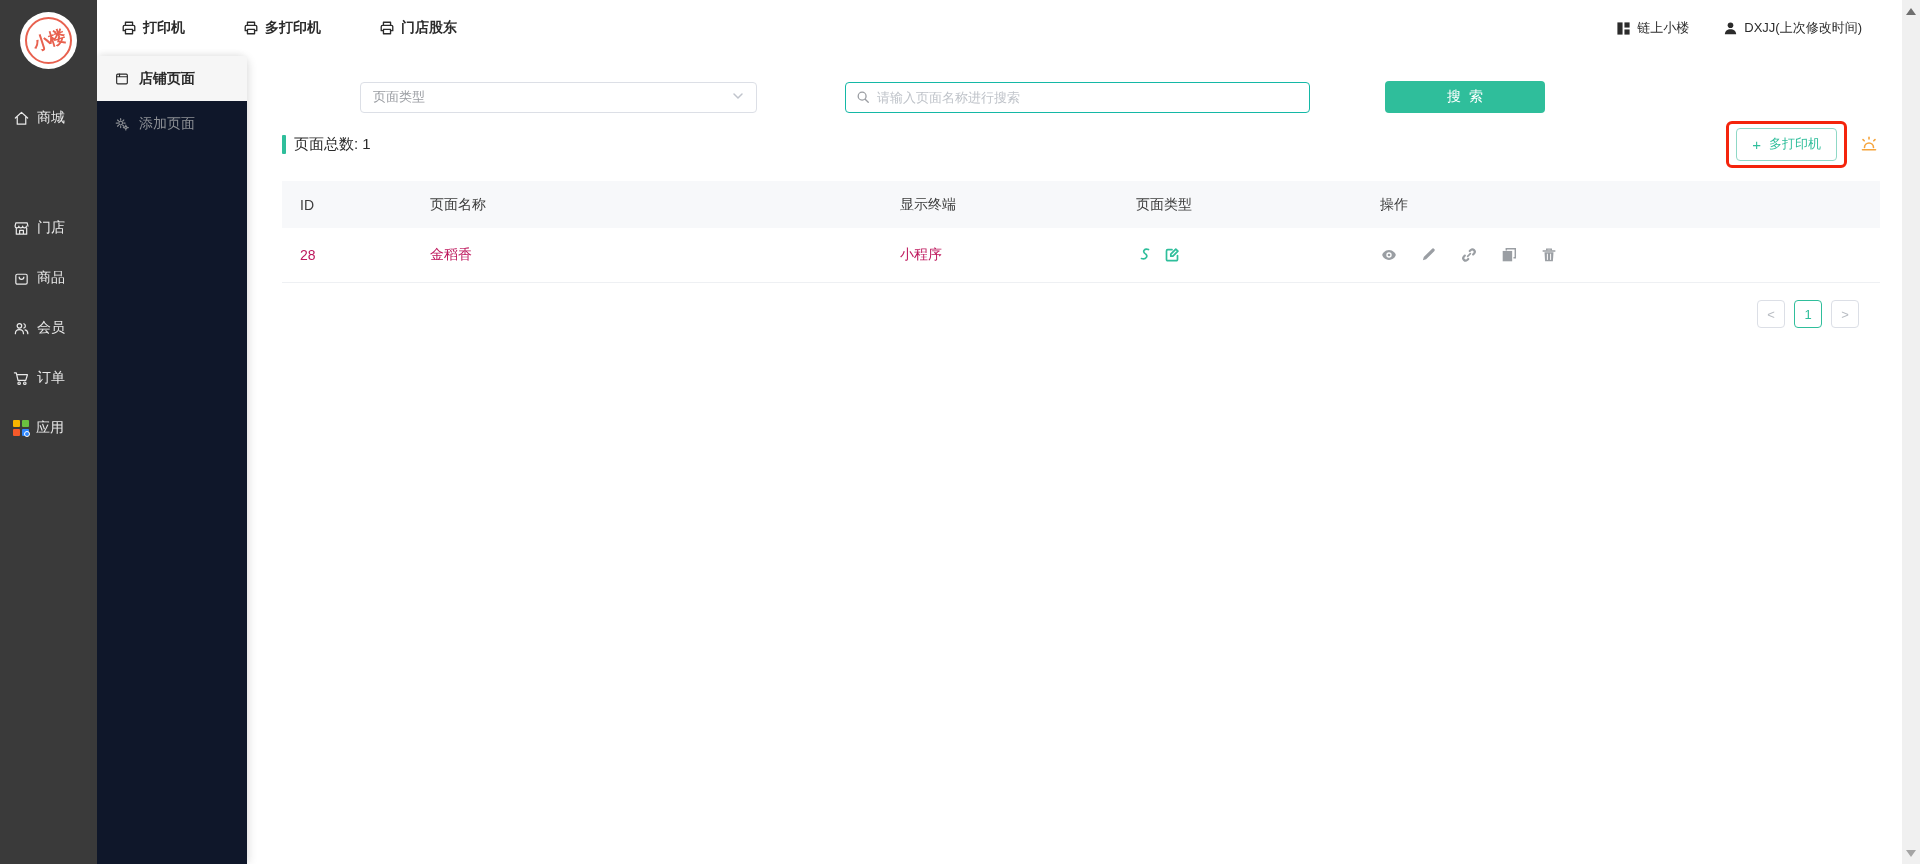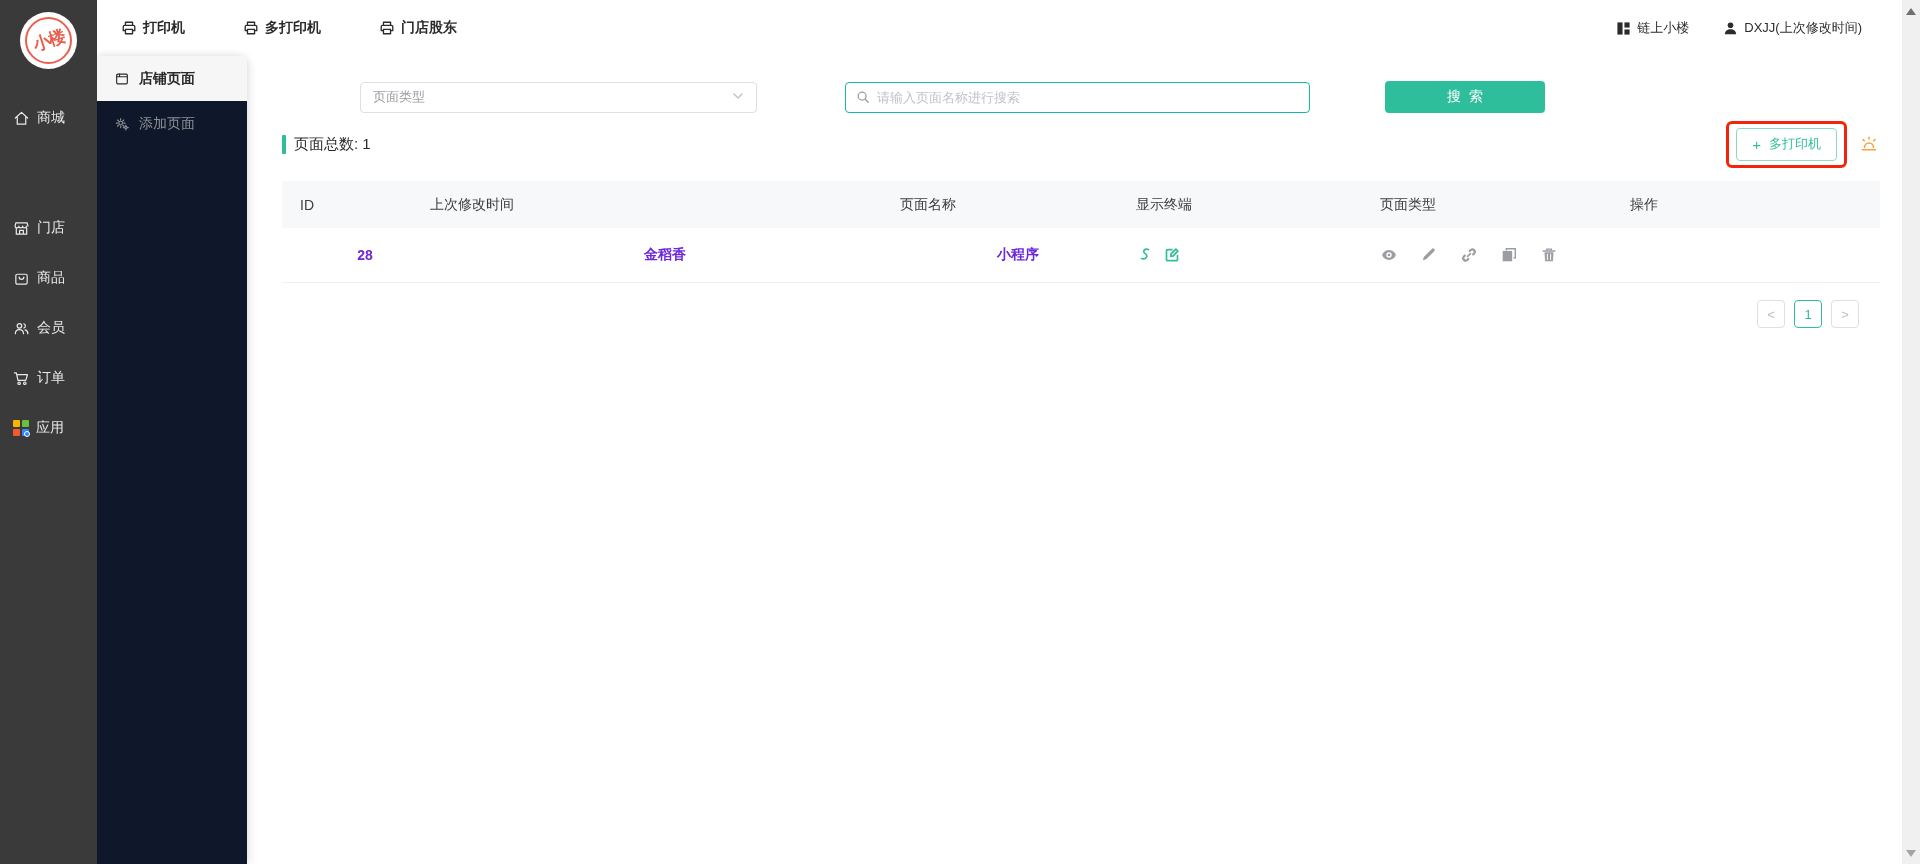--- a/index.html
+++ b/index.html
@@ -75,21 +75,21 @@
   .annotation { border:3px solid #f4240c; border-radius:6px; padding:4px 7px; }
   .add-btn { height:33px; background:#fff; border:1px solid #8fd8c6; color:#2fbe9b; border-radius:4px;
     font-size:13px; padding:0 15px; cursor:pointer; display:flex; align-items:center; gap:8px; font-family:inherit; }
   .add-btn .plus { font-size:15px; font-weight:400; }
   .bell { width:21px; height:21px; display:flex; align-items:center; justify-content:center; cursor:pointer; }
   .bell svg { width:20px; height:20px; stroke:#f6a43b; fill:none; stroke-width:1.6; stroke-linecap:round; stroke-linejoin:round; }
 
   .table { position:absolute; top:125px; left:35px; width:1598px; }
   .t-row { display:grid; grid-template-columns:130px 470px 236px 244px 250px auto; align-items:center; padding-left:18px; }
   .t-head { height:47px; background:#f7f8fa; font-size:14px; color:#3c3c3c; }
-  .t-body { height:55px; border-bottom:1px solid #eef0f3; font-size:14px; font-weight:700; color:#6d28d9;text-align:center; }
+  .t-body { height:55px; border-bottom:1px solid #eef0f3; font-size:14px; font-weight:400; color:#be185d; }
   .type-icons { display:flex; align-items:center; gap:9px; }
   .type-icons svg { width:18px; height:18px; stroke:#2fbe9b; fill:none; stroke-width:1.7; stroke-linecap:round; stroke-linejoin:round; cursor:pointer; }
   .op-icons { display:flex; align-items:center; gap:22px; }
   .op-icons svg { width:18px; height:18px; fill:#9a9ea3; stroke:#9a9ea3; cursor:pointer; }
 
   .pagination { position:absolute; top:244px; right:43px; display:flex; gap:9px; }
   .page-btn { width:28px; height:28px; border:1px solid #dcdfe6; border-radius:4px; background:#fff;
     display:flex; align-items:center; justify-content:center; font-size:13px; color:#b8bcc2; cursor:pointer; }
   .page-btn.current { border-color:#2fbe9b; color:#2fbe9b; }
 
@@ -258,21 +258,20 @@
               <path d="M3.5 15.8h13"></path>
               <path d="M10 5V3.2M5.2 6.8 4 5.6M14.8 6.8 16 5.6"></path>
             </svg>
         </span>
       </div>
     </div>
 
     <div class="table">
       <div class="t-row t-head">
         <span>ID</span>
-        <span>上次修改时间</span>
         <span>页面名称</span>
         <span>显示终端</span>
         <span>页面类型</span>
         <span>操作</span>
       </div>
       <div class="t-row t-body">
         <span>28</span>
         <span>金稻香</span>
         <span>小程序</span>
         <span class="type-icons">

